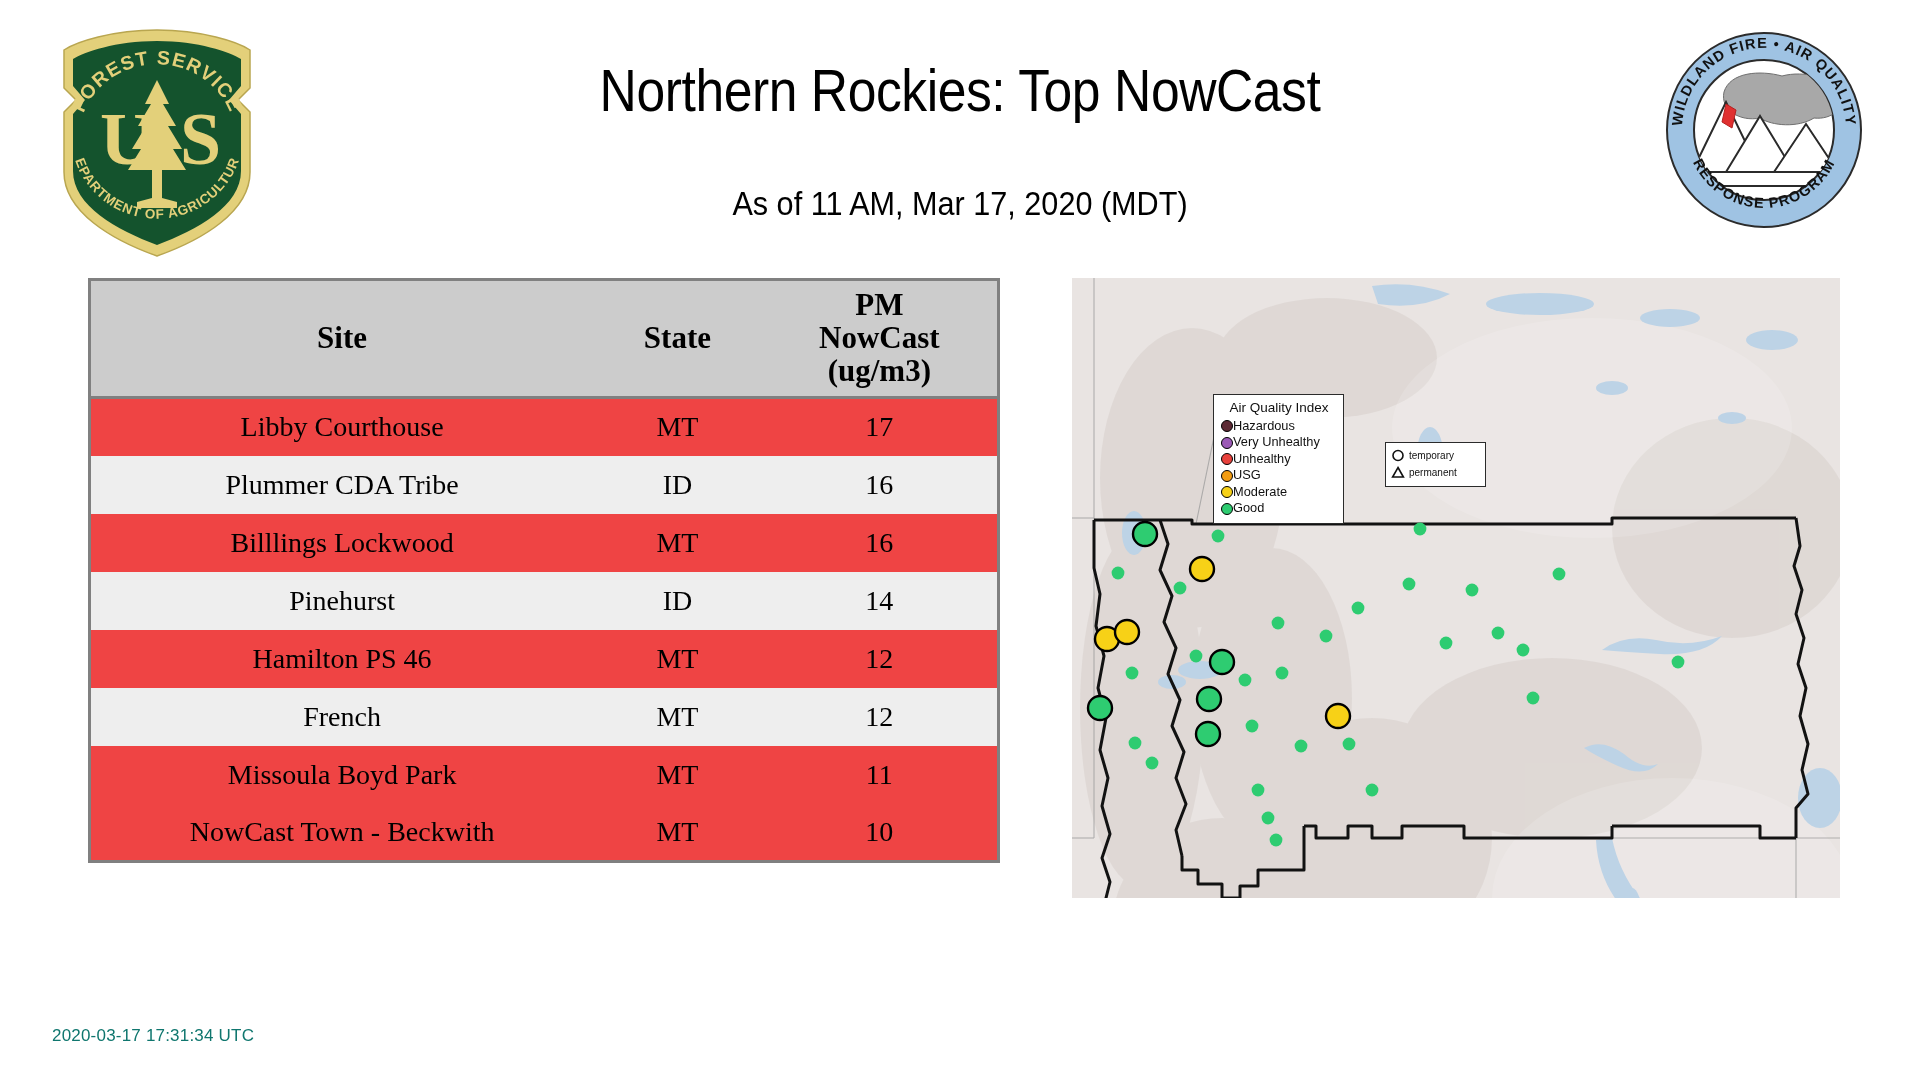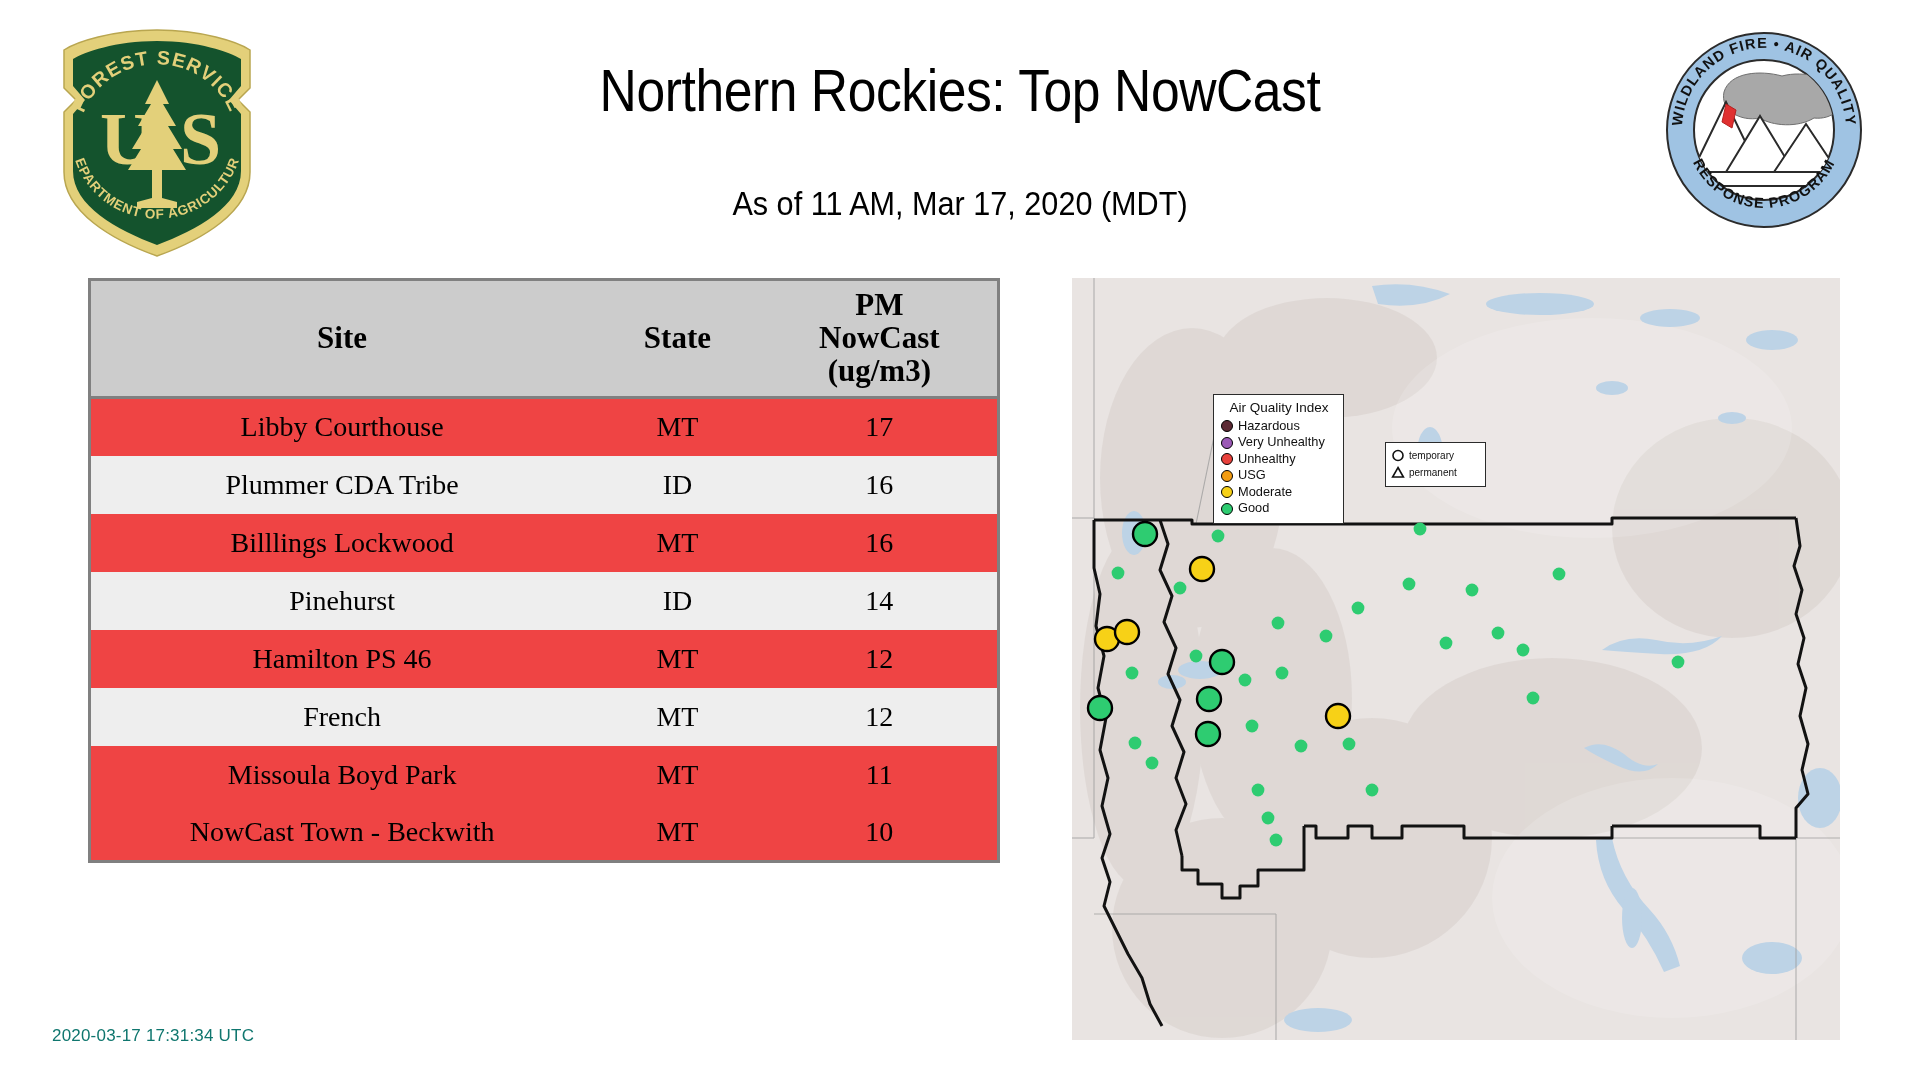--- a/index.html
+++ b/index.html
@@ -98,21 +98,21 @@
     font-size: 17px;
     color: #0f766e;
     font-family: "Liberation Sans", sans-serif;
     letter-spacing: 0.2px;
   }
 
   
   #map {
     position: absolute;
     left: 1072px; top: 278px;
-    width: 768px; height: 762px;
+    width: 768px; height: 620px;
     background: #e9e4e2;
     overflow: hidden;
   }
   #map-svg { position: absolute; left: 0; top: 0; width: 768px; height: 762px; }
 
   .mon { stroke: #000; }
   .mon-sm { stroke-width: 0; }
   .mon-lg { stroke-width: 2.4px; }
 
   
@@ -129,21 +129,20 @@
     padding: 5px 6px 6px 7px;
   }
   #aqi-legend .legend-title {
     font-size: 13.5px;
     text-align: center;
     margin-bottom: 3px;
     white-space: nowrap;
   }
   #aqi-legend .legend-row {
     display: flex; align-items: center;
-    gap: 5px;
     height: 16.5px;
   }
   #aqi-legend .swatch {
     width: 12px; height: 12px; border-radius: 50%;
     border: 1.4px solid #000;
     flex: 0 0 auto;
   }
   #aqi-legend .legend-label { font-size: 12.8px; white-space: nowrap; line-height: 1; }
 
   #type-legend {

